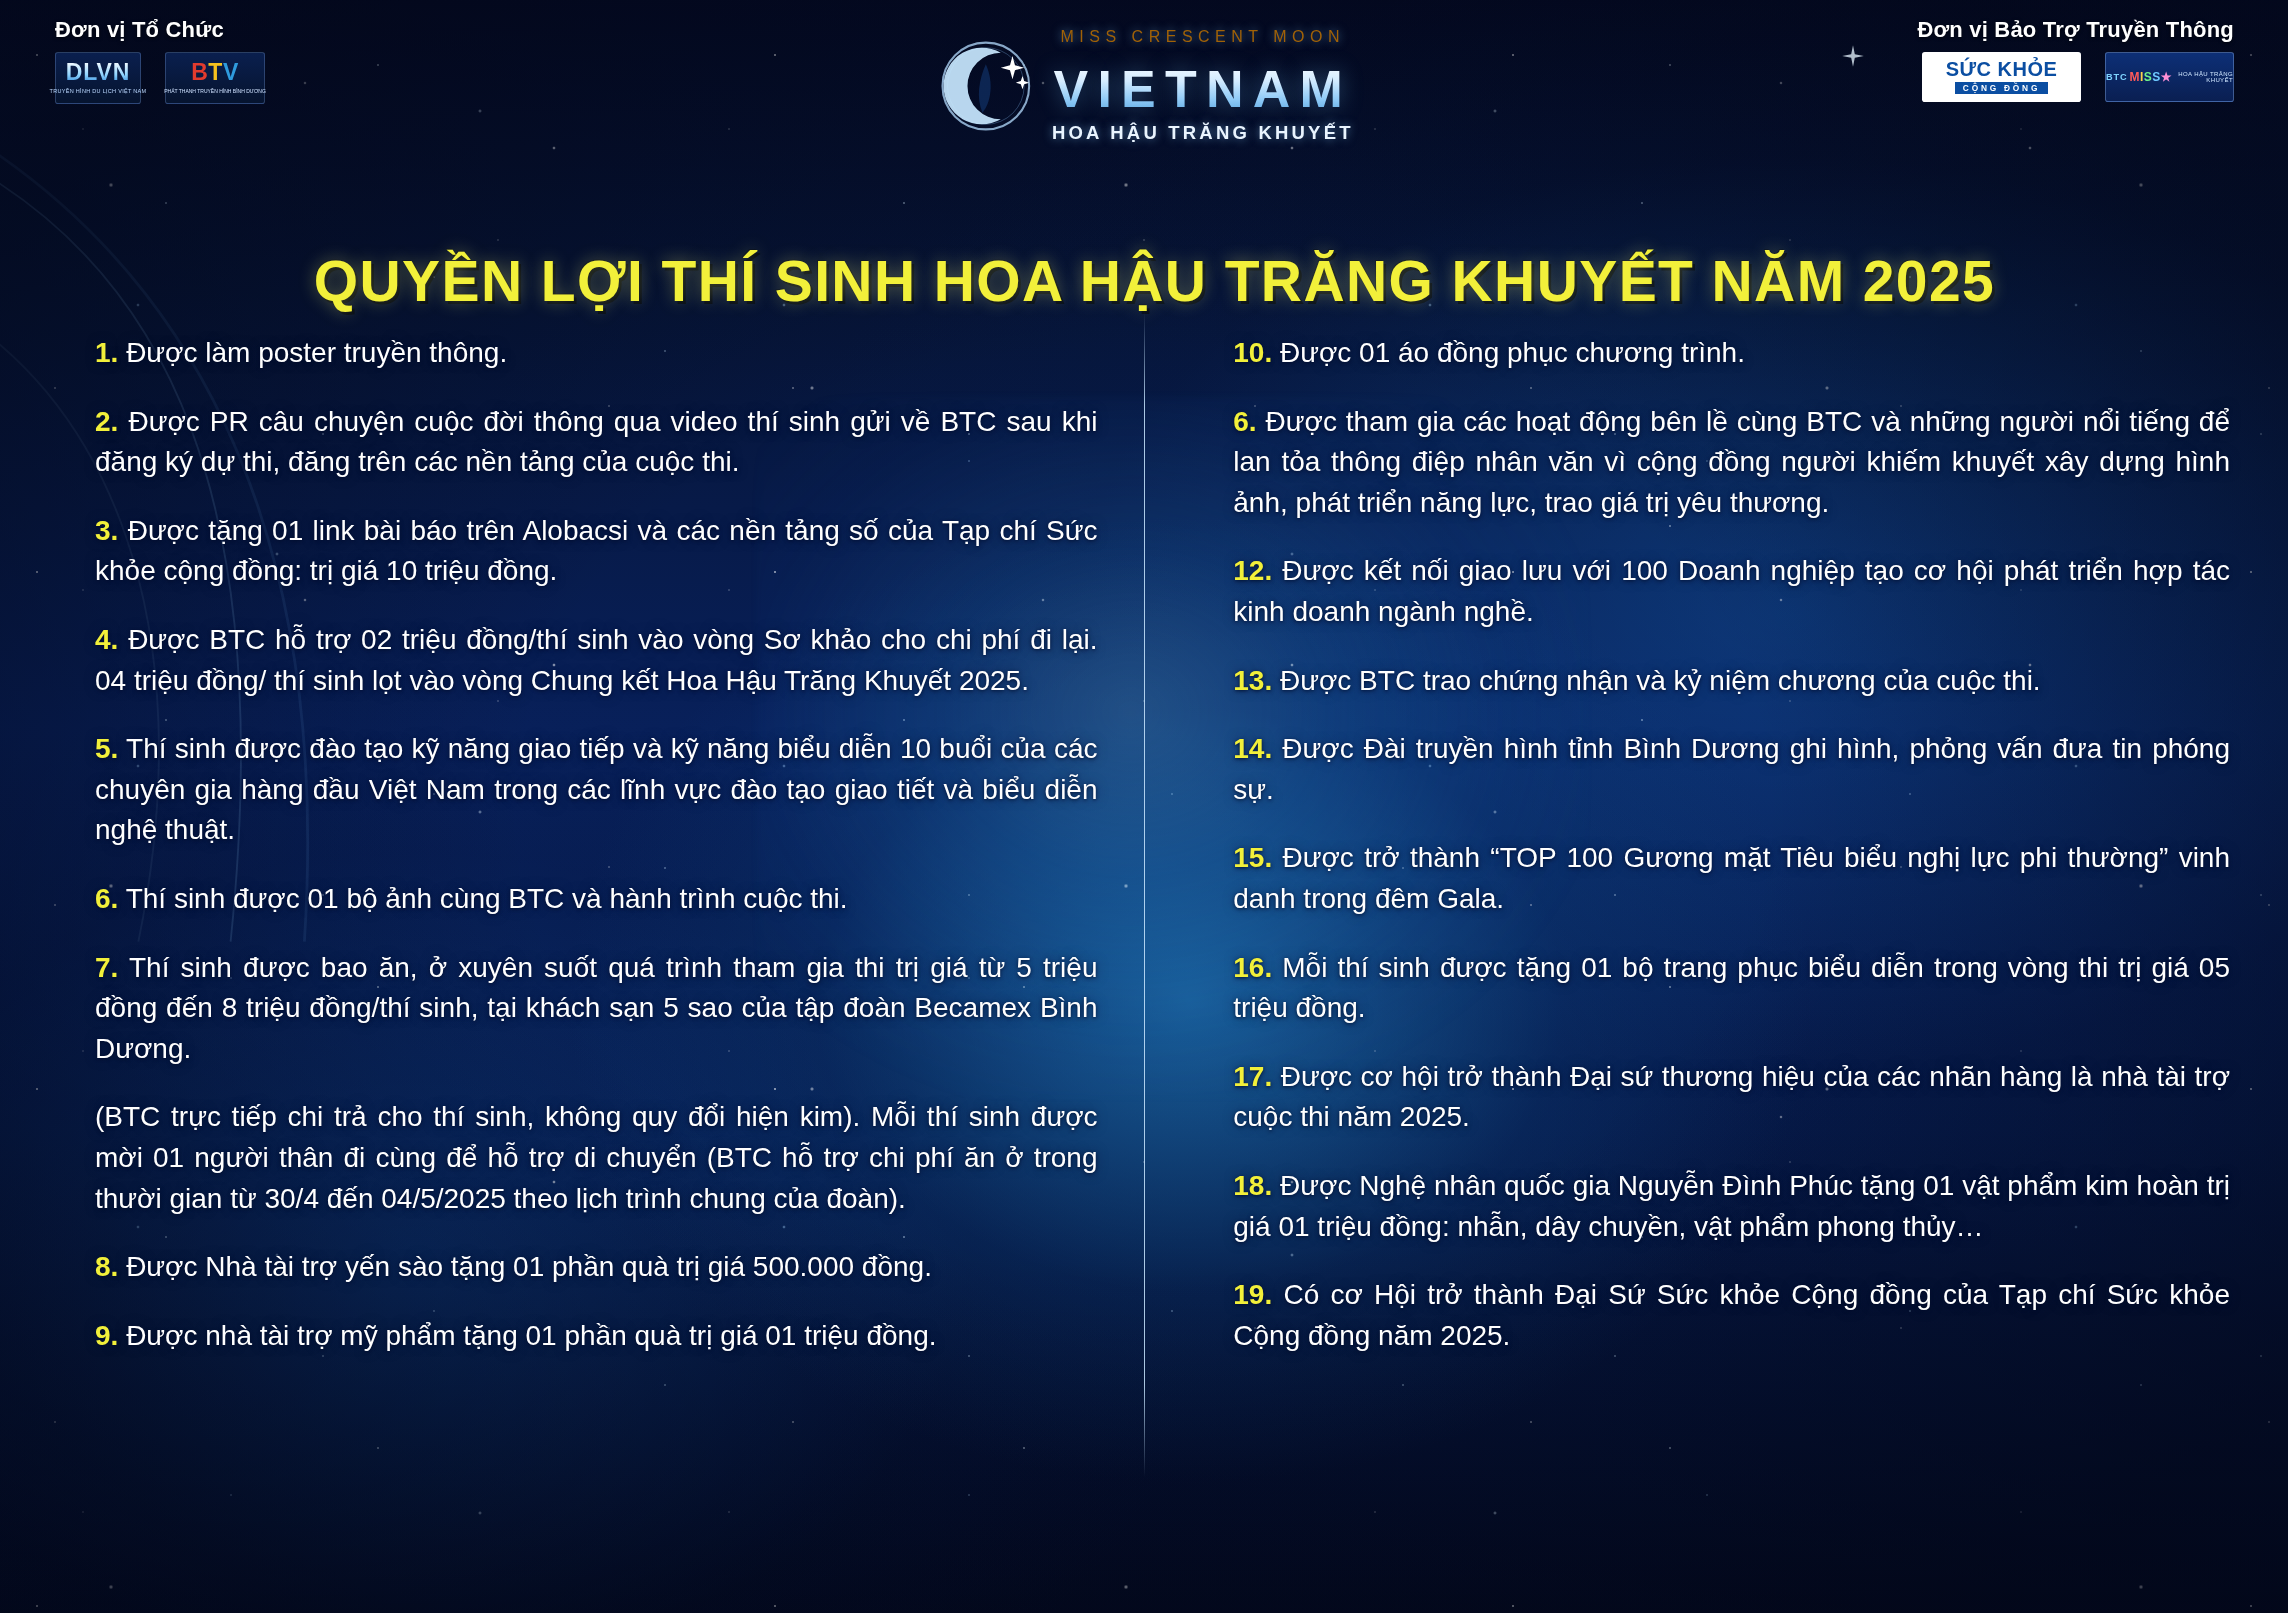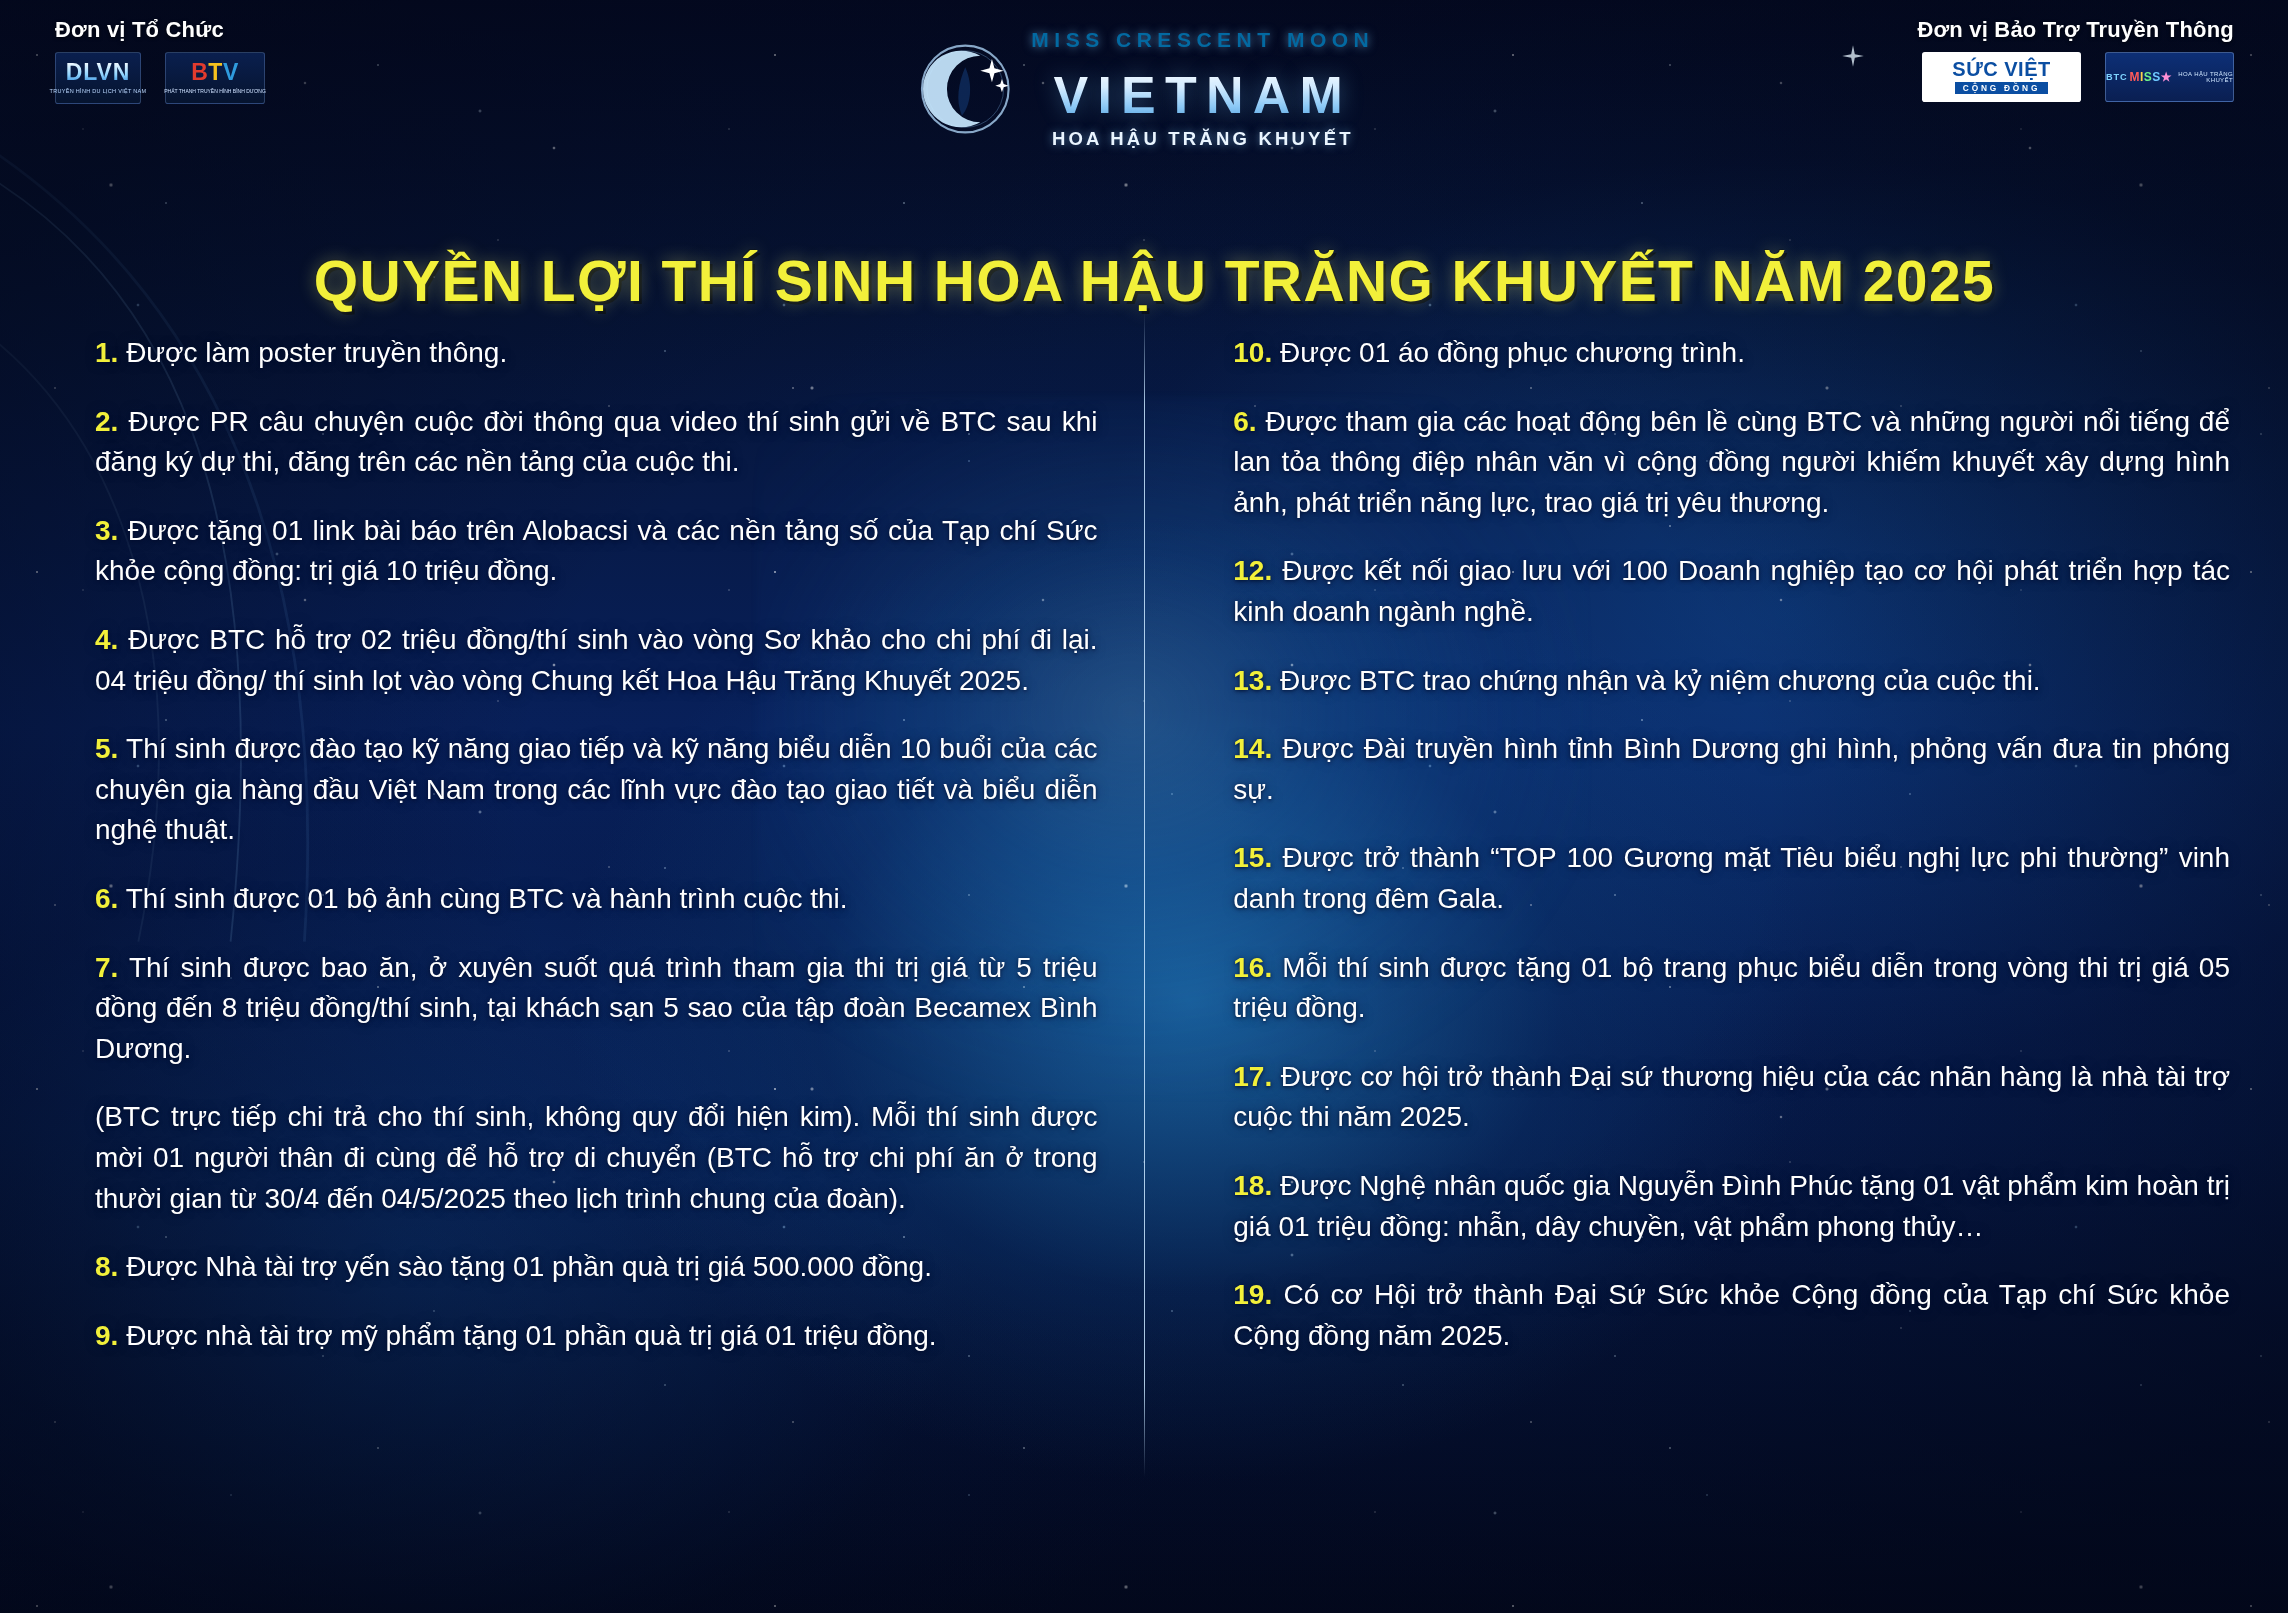--- a/index.html
+++ b/index.html
@@ -140,21 +140,21 @@
   .logo-btc .l2 span:nth-child(4){color:#6fc9ff;}
   .logo-btc .l2 span:nth-child(5){color:#ff8fd6;}
   .logo-btc .l3 { font-size: 6px; color: #cfe6ff; letter-spacing: 0.4px; }
 
   
   .brand { position: absolute; left: 50%; top: 28px; transform: translateX(-50%); text-align: center; }
   .brand-inner { display: flex; align-items: center; gap: 16.6px; }
   .brand-moon { width: 100px; height: 100px; flex: 0 0 auto; }
   .brand-text { text-align: center; }
   .brand-line1 {
-    color: #0369a1; font-size: 21px; letter-spacing: 5.5px; font-weight: bold;
+    color: #a16207; font-size: 16px; letter-spacing: 5.5px; font-weight: normal;
     text-shadow: 0 0 9.2px rgba(130,200,255,0.6);
   }
   .brand-line2 {
     font-size: 52px; font-weight: bold; letter-spacing: 9.2px; line-height: 1.05; margin-top: 16px;
     background: linear-gradient(180deg,#ffffff 0%, #dff0ff 35%, #8fc9f5 70%, #4f9ddb 100%);
     -webkit-background-clip: text; background-clip: text; color: transparent;
     text-shadow: 0 0 22px rgba(120,200,255,0.35);
   }
   .brand-line3 {
     color: #eaf5ff; font-size: 18.5px; letter-spacing: 3.2px; font-weight: bold; margin-top: 5.5px;
@@ -252,21 +252,21 @@
   </div>
 
   <svg class="sparkle-right" viewBox="0 0 40 40">
     <path d="M20 2 L23 17 L38 20 L23 23 L20 38 L17 23 L2 20 L17 17 Z" fill="rgba(230,245,255,0.85)"></path>
   </svg>
 
   <div class="sponsor-block">
     <div class="sponsor-caption">Đơn vị Bảo Trợ Truyền Thông</div>
     <div class="logo-row">
       <div class="logo-suckhoe">
-        <div class="main">SỨC VIỆT</div>
+        <div class="main">SỨC KHỎE</div>
         <div class="bar">CỘNG ĐỒNG</div>
       </div>
       <div class="logo-btc">
         <div class="l1">BTC</div>
         <div class="l2"><span>M</span><span>I</span><span>S</span><span>S</span><span>★</span></div>
         <div class="l3">HOA HẬU TRĂNG KHUYẾT</div>
       </div>
     </div>
   </div>
 </header>

